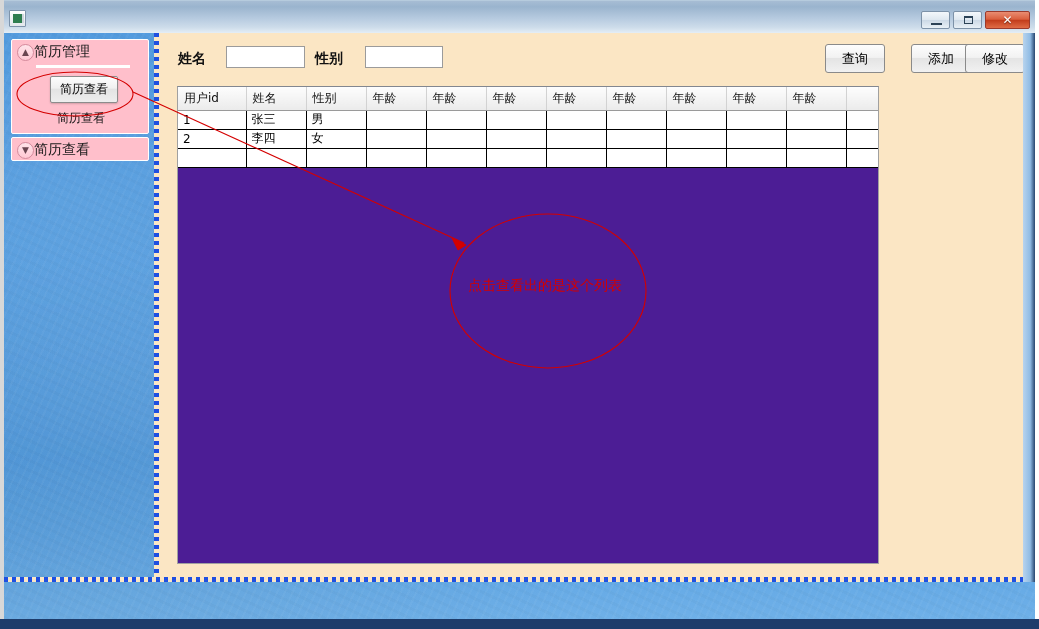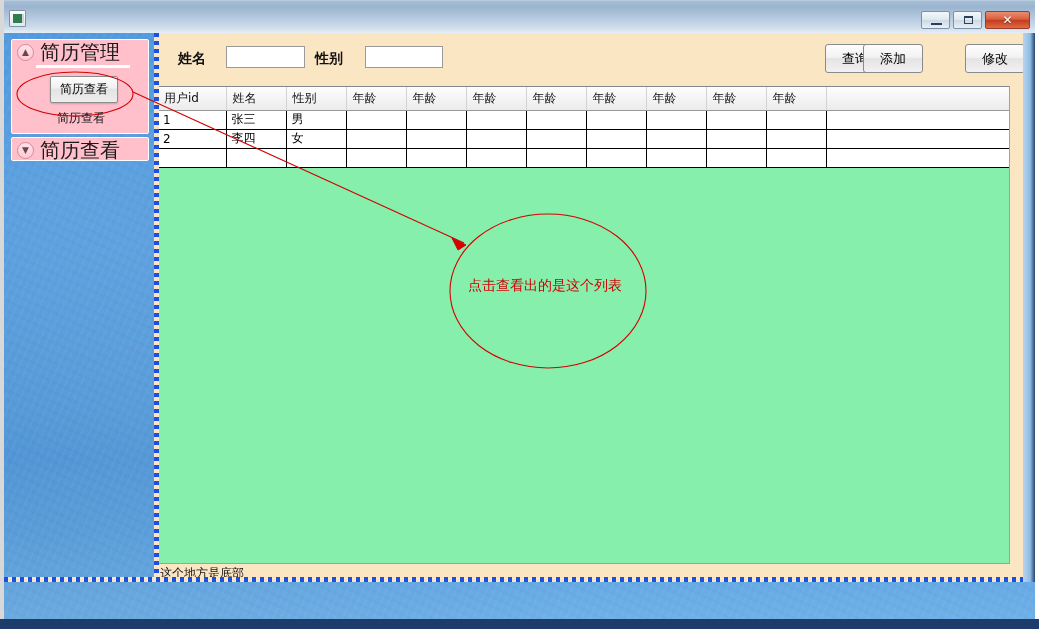--- a/index.html
+++ b/index.html
@@ -186,22 +186,22 @@
     border-radius: 50%;
     border: 1px solid #d48a9c;
     background: linear-gradient(to bottom,#ffe4ea,#ffc8d3);
     display: flex; align-items: center; justify-content: center;
     font-size: 9px;
     color: #6a4550;
     line-height: 1;
     flex: 0 0 auto;
   }
   .acc-title {
-    margin-left: 6px;
-    font-size: 20px;
+    margin-left: 0;
+    font-size: 14px;
     color: #1a1a1a;
     font-family: "DejaVu Sans", "Liberation Sans", sans-serif;
   }
   .acc-sep {
     position: absolute;
     left: 24px; top: 25px;
     width: 94px; height: 3px;
     background: #ffffff;
   }
   #resume-view-button {
@@ -294,30 +294,30 @@
     border-radius: 3px;
     background: linear-gradient(to bottom, #fdfdfd 0%, #f2f2f2 46%, #e4e4e4 50%, #f1f1f1 100%);
     font-size: 13px;
     color: #000;
     display: flex; align-items: center; justify-content: center;
     cursor: default;
     box-sizing: border-box;
     font-family: "DejaVu Sans", "Liberation Sans", sans-serif;
   }
   #btn-query  { left: 668px; }
-  #btn-add    { left: 706px; }
+  #btn-add    { left: 754px; }
   #btn-edit   { left: 808px; }
 
   
   #grid-wrap {
     position: absolute;
-    left: 0; top: 53px;
-    width: 853px;
+    left: 20px; top: 53px;
+    width: 702px;
     height: 478px;
-    background: #86efac;
+    background: #4c1d95;
     border: 1px solid #a0a0a0;
     border-top-color: #828790;
     box-sizing: border-box;
     overflow: hidden;
   }
   table.datagrid {
     border-collapse: collapse;
     table-layout: fixed;
     width: 851px;
     font-family: "DejaVu Sans", "Liberation Sans", sans-serif;
@@ -532,21 +532,20 @@
                 <td></td>
                 <td></td>
                 <td></td>
                 <td></td>
                 <td class="filler"></td>
               </tr>
             </tbody>
         </table>
       </div>
 
-      <div id="footer-bar">这个地方是底部</div>
     </div>
 
     <div id="client-right-edge"></div>
   </div>
 
   <div class="desktop-bottom"></div>
 
   <div id="annotation-layer">
     <svg width="1039" height="629" viewBox="0 0 1039 629" xmlns="http://www.w3.org/2000/svg">
 

